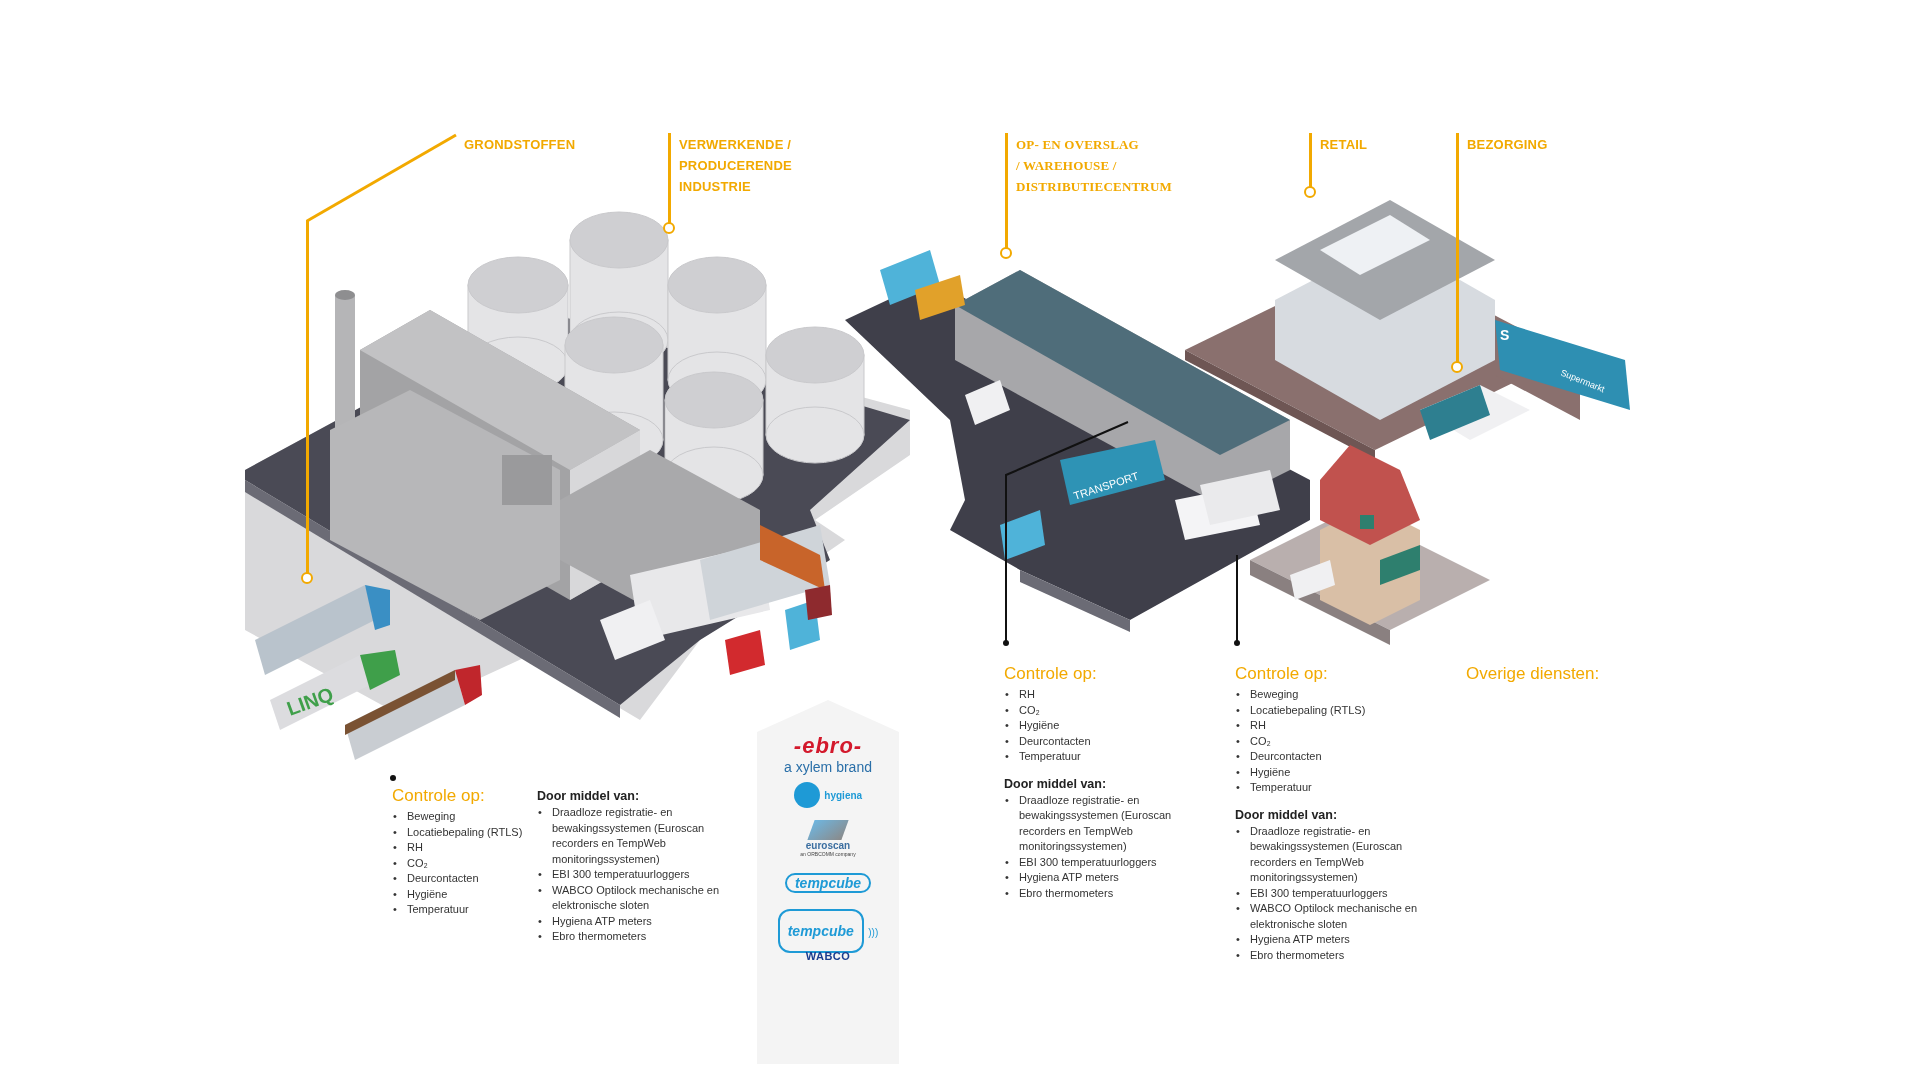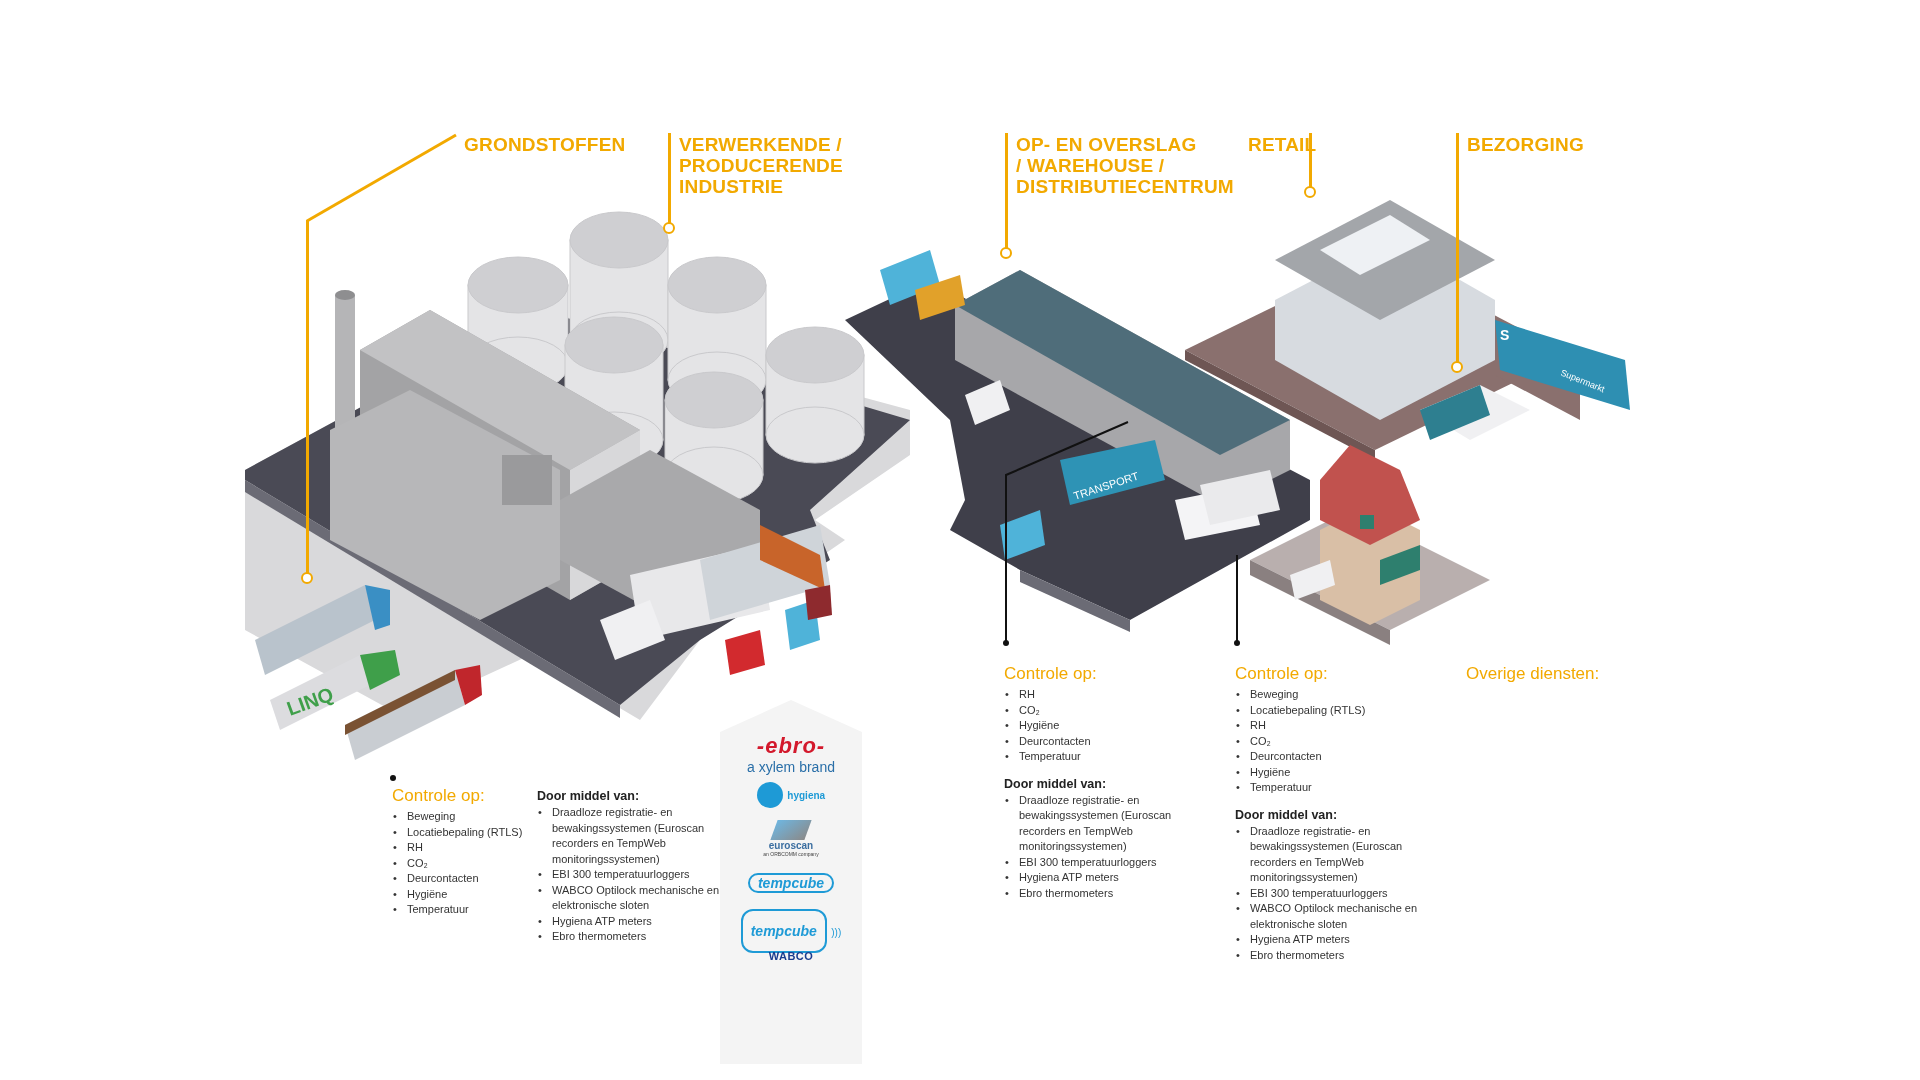--- a/index.html
+++ b/index.html
@@ -1,30 +1,30 @@
 <!DOCTYPE html>
 <html><head>
 <meta charset="utf-8">
 <style>
   html, body { margin:0; padding:0; }
   body { width:1920px; height:1080px; background:#ffffff; position:relative; overflow:hidden;
          font-family:"Liberation Sans", "DejaVu Sans", sans-serif; }
   .abs { position:absolute; }
-  .stage-title { position:absolute; color:#f2a900; font-weight:bold; font-size:19px; line-height:21px; letter-spacing:0.2px; }
+  .stage-title { position:absolute; color:#f2a900; font-weight:bold; font-size:13px; line-height:21px; letter-spacing:0.2px; }
   .lead { position:absolute; background:#f2a900; }
   .lead-dot { position:absolute; width:8px; height:8px; border:2.5px solid #f2a900; border-radius:50%; background:#fff; }
   .black-line { position:absolute; background:#111; }
   .black-dot { position:absolute; width:6px; height:6px; background:#111; border-radius:50%; }
   .panel-h { color:#f2a900; font-weight:normal; font-size:17px; margin:0 0 3px 0; }
   .panel-h2 { color:#222; font-weight:bold; font-size:12.5px; margin:12px 0 2px 0; }
   .panel-h2.first { margin-top:0; }
   ul.b { list-style:none; margin:0; padding:0; }
   ul.b li { font-size:11px; line-height:15.5px; color:#333; padding-left:15px; position:relative; }
   ul.b li::before { content:"•"; position:absolute; left:1px; top:0; color:#333; }
-  .logo-col { position:absolute; left:720px; top:700px; width:142px; height:364px; background:#f4f4f4;
+  .logo-col { position:absolute; left:757px; top:700px; width:142px; height:364px; background:#f4f4f4;
               clip-path: polygon(0 32px, 50% 0, 100% 32px, 100% 100%, 0 100%); }
   .logo { position:absolute; left:0; width:142px; text-align:center; }
   svg.scene { position:absolute; left:0; top:0; }
 </style>
 </head>
 <body>
 
 <svg class="scene" width="1920" height="1080" viewBox="0 0 1920 1080">
 
   <g>
@@ -157,26 +157,26 @@
 <div class="black-dot" style="left:1234px;top:640px;"></div>
 
 <div class="stage-title" style="left:464px;top:134px;">
   <span>GRONDSTOFFEN</span>
 </div>
 <div class="stage-title" style="left:679px;top:134px;">
   <div>VERWERKENDE /</div>
   <div>PRODUCERENDE</div>
   <div>INDUSTRIE</div>
 </div>
-<div class="stage-title" style="left:1016px;top:134px;">
+<div class="stage-title" style="left:1016px;top:134px;font-family:Liberation Serif, serif;">
   <div>OP- EN OVERSLAG</div>
   <div>/ WAREHOUSE /</div>
   <div>DISTRIBUTIECENTRUM</div>
 </div>
-<div class="stage-title" style="left:1248px;top:134px;">
+<div class="stage-title" style="left:1320px;top:134px;">
   <span>RETAIL</span>
 </div>
 <div class="stage-title" style="left:1467px;top:134px;">
   <span>BEZORGING</span>
 </div>
 
 <div class="abs" style="left:392px;top:786px;width:150px;">
   <div class="panel-h">Controle op:</div>
   <ul class="b">
     <li>Beweging</li>

